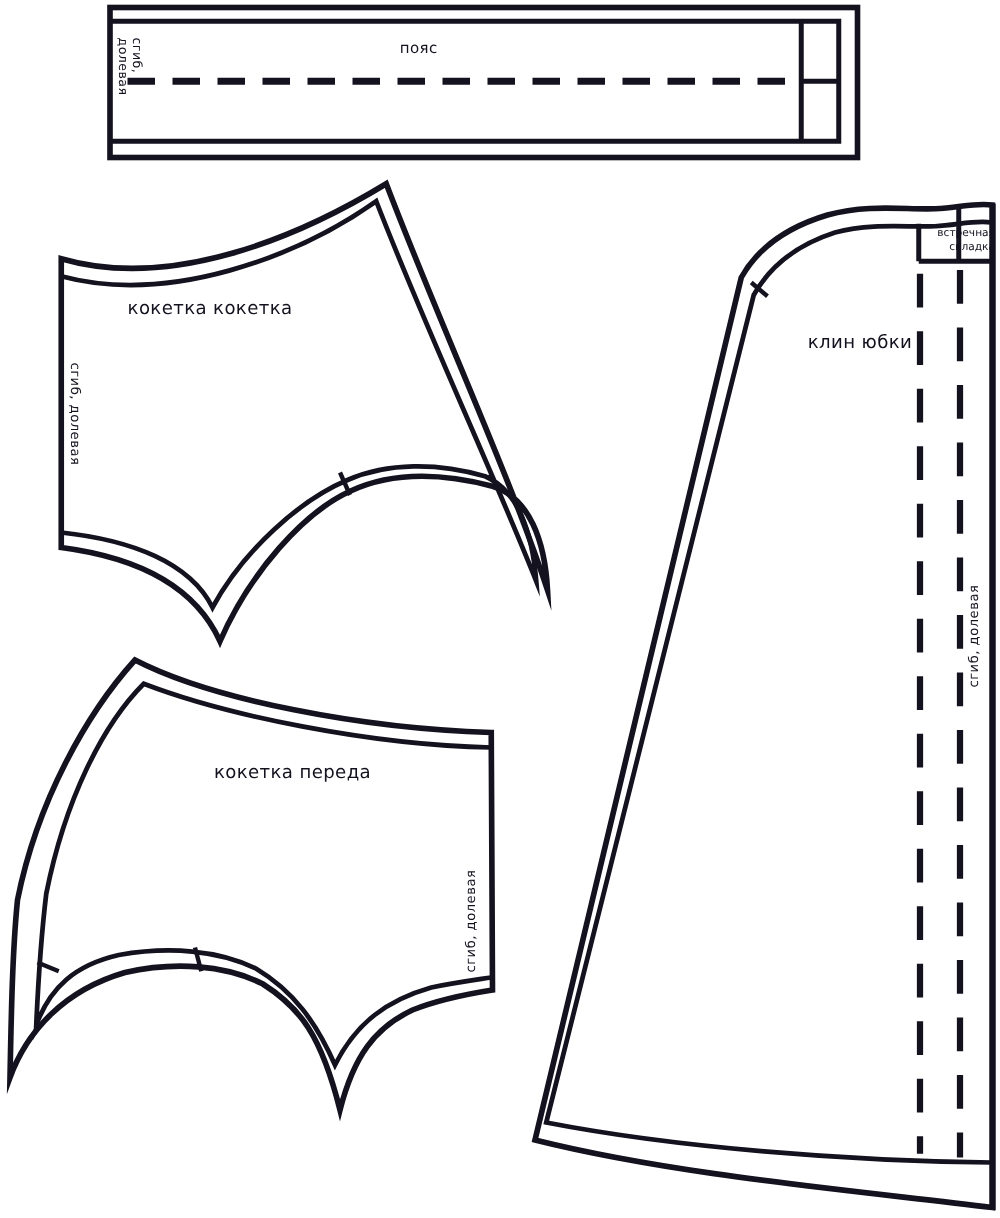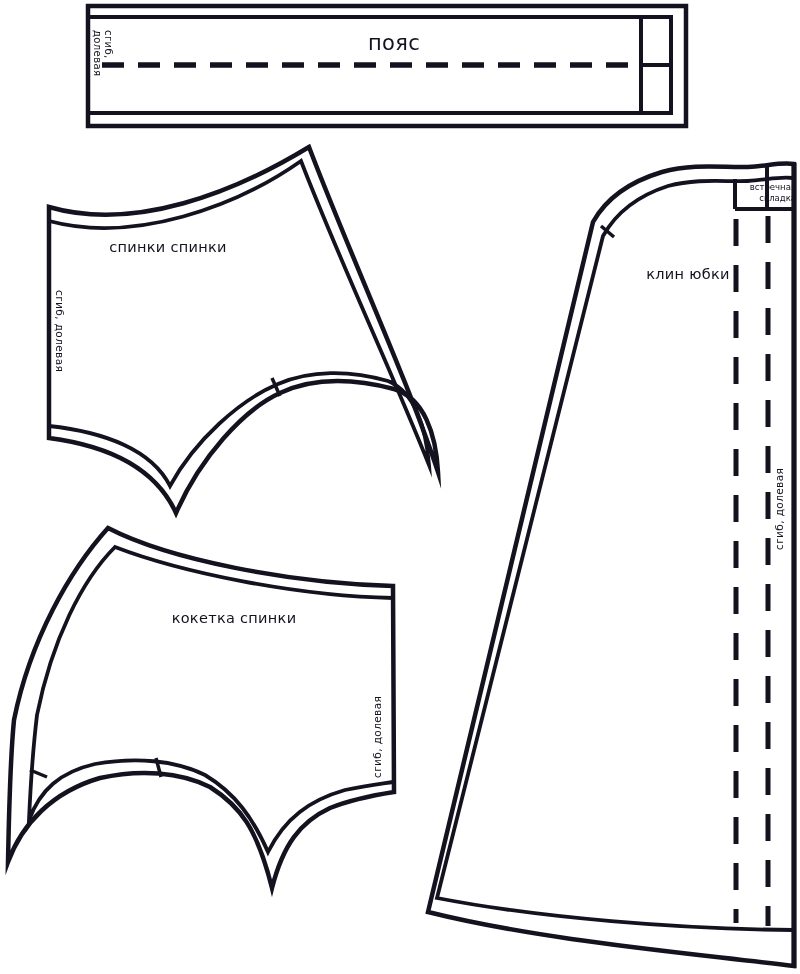--- a/index.html
+++ b/index.html
@@ -102,29 +102,29 @@
 
       <line x1="735" y1="179" x2="735" y2="209" stroke-width="4"></line>
       <line x1="767" y1="166" x2="767" y2="209" stroke-width="4"></line>
       <line x1="735" y1="209" x2="794" y2="209" stroke-width="4"></line>
       <line x1="736" y1="219" x2="736" y2="923" stroke-width="5" stroke-dasharray="27 19"></line>
       <line x1="768" y1="216" x2="768" y2="926" stroke-width="5" stroke-dasharray="27 19"></line>
       <line x1="601" y1="226" x2="614" y2="237" stroke-width="3.5"></line>
     </g>
   </svg>
 
-  <div class="lbl piece-name center" style="left:250px;top:31px;width:170px;font-size:21px;text-align:right;">пояс</div>
+  <div class="lbl piece-name center" style="left:250px;top:31px;width:170px;font-size:12px;">пояс</div>
 
   <div class="lbl grain rot-cw wrap" style="left:114px;top:30px;width:46px;font-size:10px;line-height:11px;">сгиб, долевая</div>
 
-  <div class="lbl piece-name center" style="left:88px;top:239px;width:160px;">спинки спинки</div>
+  <div class="lbl piece-name center" style="left:88px;top:239px;width:160px;">кокетка кокетка</div>
 
   <div class="lbl grain rot-cw" style="left:66px;top:290px;width:120px;">сгиб, долевая</div>
 
-  <div class="lbl piece-name center" style="left:154px;top:610px;width:160px;">кокетка спинки</div>
+  <div class="lbl piece-name center" style="left:154px;top:610px;width:160px;">кокетка переда</div>
 
   <div class="lbl grain rot-ccw" style="left:371px;top:778px;width:125px;">сгиб, долевая</div>
 
   <div class="lbl piece-name center" style="left:608px;top:266px;width:160px;text-align:center;">клин юбки</div>
 
   <div class="lbl grain rot-ccw" style="left:773px;top:550px;width:125px;">сгиб, долевая</div>
 
   <div class="lbl wrap center" style="left:739px;top:182px;width:57px;font-size:8.5px;line-height:10.5px;text-align:right;">встречная складка</div>
 
 </div>

